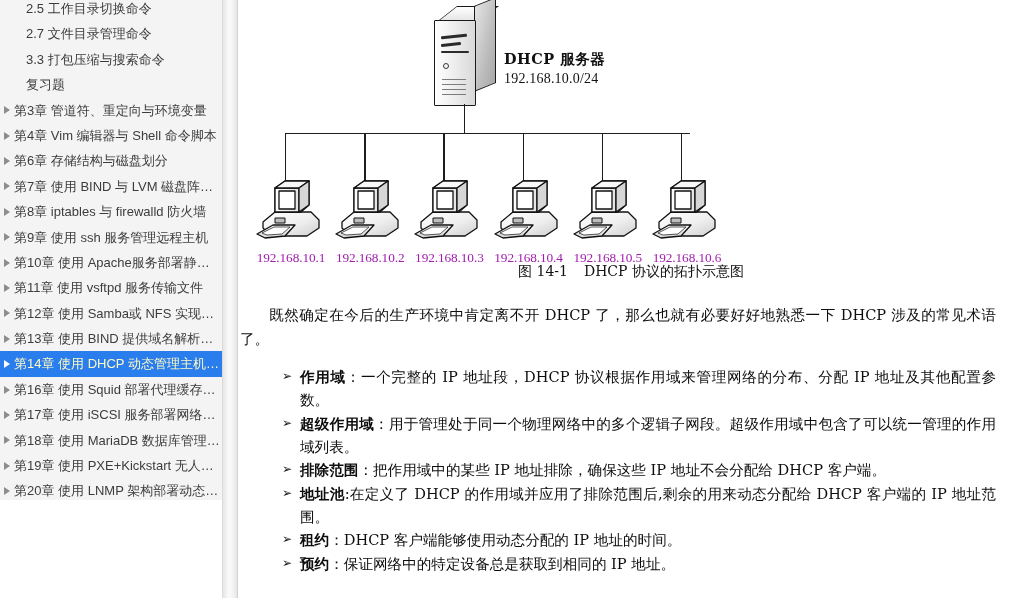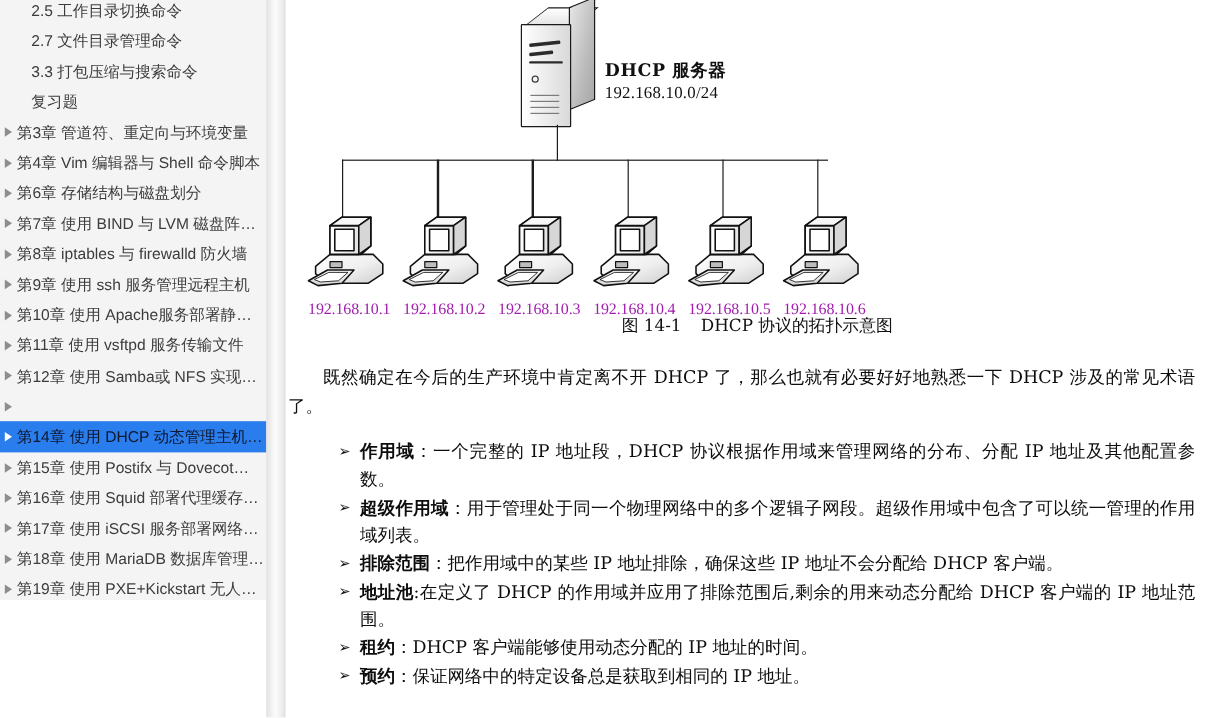--- a/index.html
+++ b/index.html
@@ -44,21 +44,21 @@
     white-space: nowrap;
     overflow: hidden;
     color: #3c3c3c;
     font-size: 13px;
   }
   .toc-item.sub {
     padding-left: 26px;
   }
   .toc-item.selected {
     background: #2a7ded;
-    color: #0f172a;
+    color: #fef9c3;
     width: 218px;
   }
   .tri {
     width: 0;
     height: 0;
     border-left: 6px solid #8d8d8d;
     border-top: 4.5px solid transparent;
     border-bottom: 4.5px solid transparent;
     margin-right: 4px;
     flex: 0 0 auto;
@@ -325,28 +325,25 @@
         <li class="toc-item">
           <span class="tri"></span>
           <span class="toc-label">第11章 使用 vsftpd 服务传输文件</span>
         </li>
         <li class="toc-item">
           <span class="tri"></span>
           <span class="toc-label">第12章 使用 Samba或 NFS 实现…</span>
         </li>
         <li class="toc-item">
           <span class="tri"></span>
+          <span class="toc-label">第13章 使用 BIND 提供域名解析…</span>
         </li>
         <li class="toc-item selected">
           <span class="tri"></span>
           <span class="toc-label">第14章 使用 DHCP 动态管理主机…</span>
-        </li>
-        <li class="toc-item">
-          <span class="tri"></span>
-          <span class="toc-label">第15章 使用 Postifx 与 Dovecot…</span>
         </li>
         <li class="toc-item">
           <span class="tri"></span>
           <span class="toc-label">第16章 使用 Squid 部署代理缓存…</span>
         </li>
         <li class="toc-item">
           <span class="tri"></span>
           <span class="toc-label">第17章 使用 iSCSI 服务部署网络…</span>
         </li>
         <li class="toc-item">

